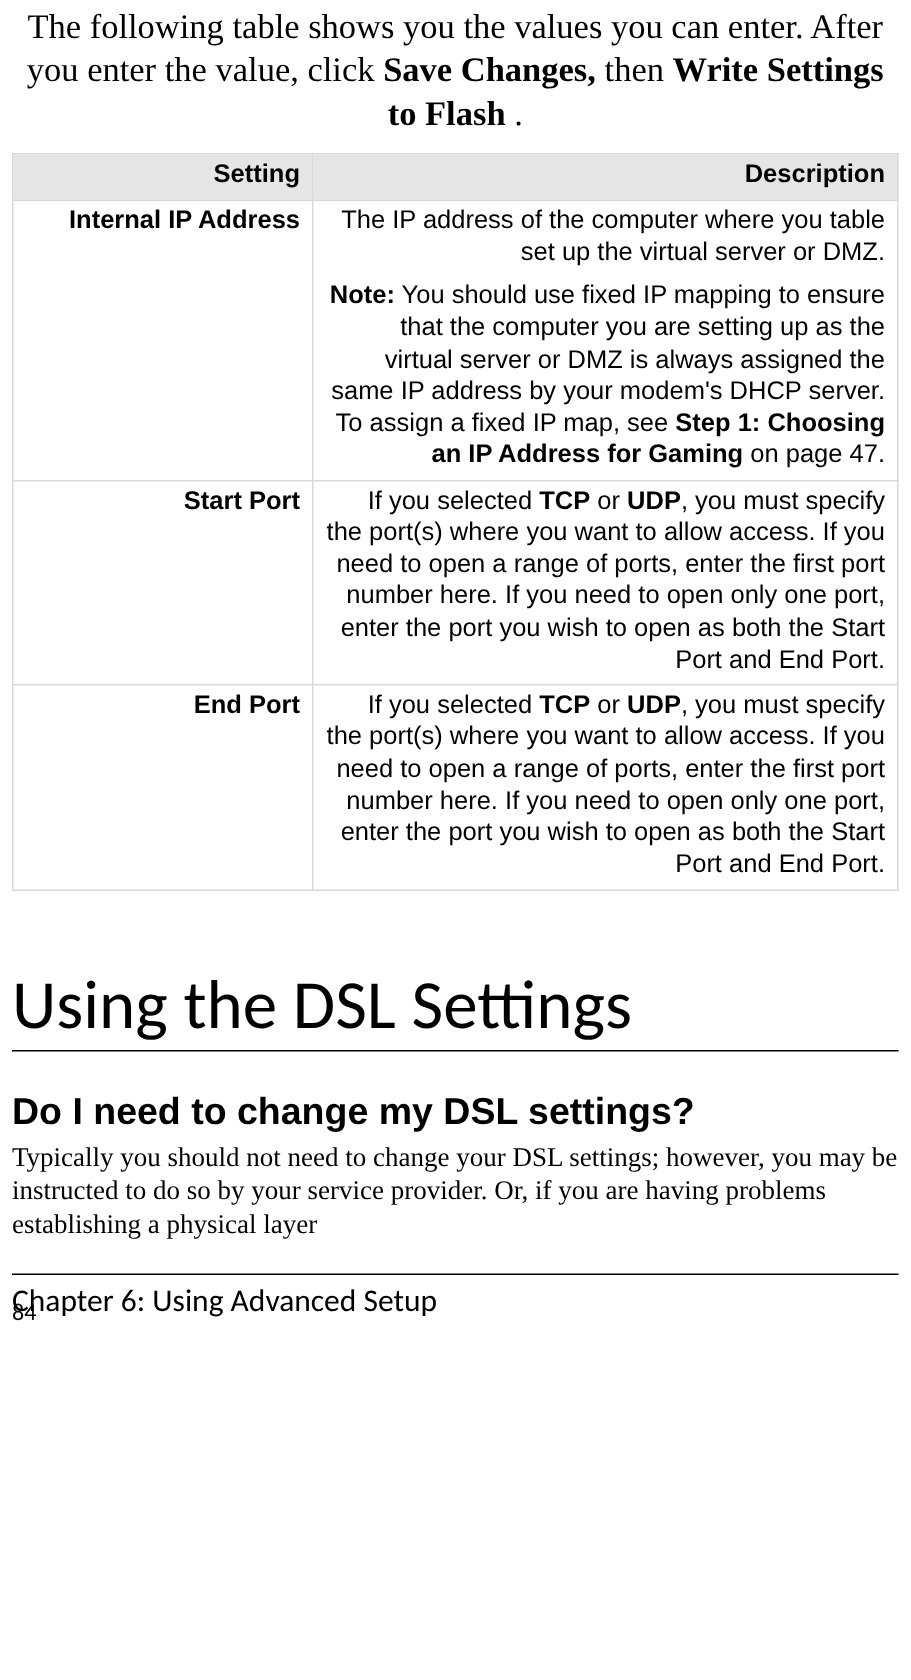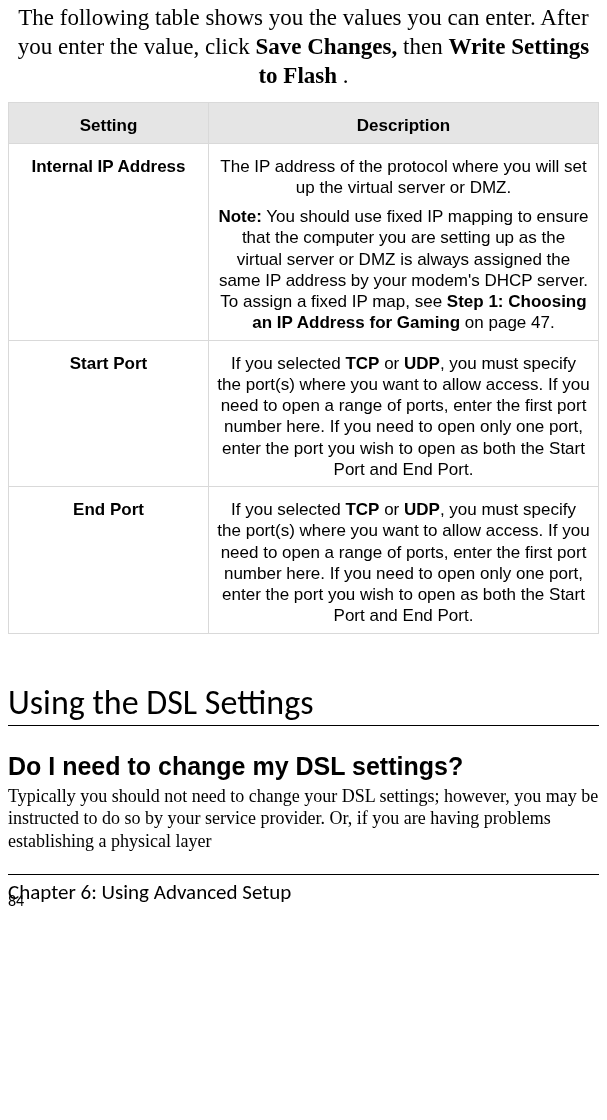--- a/index.html
+++ b/index.html
@@ -26,40 +26,40 @@
   }
   .intro .bold { font-weight: bold; }
 
   table.settings {
     border-collapse: collapse;
     width: 100%;
     table-layout: fixed;
   }
   table.settings th, table.settings td {
     border: 1px solid #d9d9d9;
-    padding: 12px 8px 6px 8px;
+    padding: 2px 8px 6px 8px;
     vertical-align: top;
-    text-align: center;
+    text-align: right;
     font-size: 17px;
     line-height: 1.25;
   }
   table.settings th {
     background: #e5e5e5;
     font-weight: bold;
   }
   table.settings col.c1 { width: 200px; }
   table.settings .setting-name { font-weight: bold; }
   .desc p { margin: 0 0 8px 0; }
   .desc p:last-child { margin-bottom: 0; }
   .note-label { font-weight: bold; }
   .inline-bold { font-weight: bold; }
 
   h1.section-heading {
     font-family: Calibri, "Segoe UI", Arial, sans-serif;
-    font-size: 34px;
+    font-size: 46px;
     font-weight: 400;
     margin: 48px 0 0 0;
     padding-bottom: 2px;
     border-bottom: 1px solid #000;
   }
 
   h2.subheading {
     font-family: Arial, Helvetica, sans-serif;
     font-size: 25px;
     font-weight: bold;
@@ -116,21 +116,21 @@
   <thead>
     <tr>
       <th>Setting</th>
       <th>Description</th>
     </tr>
   </thead>
   <tbody>
     <tr>
       <td class="setting-name">Internal IP Address</td>
       <td class="desc">
-        <p>The IP address of the protocol where you will set up the virtual server or DMZ.</p>
+        <p>The IP address of the computer where you table set up the virtual server or DMZ.</p>
         <p>
           <span class="note-label">Note:</span><span> You should use fixed IP mapping to ensure that the computer you are setting up as the virtual server or DMZ is always assigned the same IP address by your modem's DHCP server. To assign a fixed IP map, see </span><span class="inline-bold">Step 1: Choosing an IP Address for Gaming</span><span> on page 47.</span>
         </p>
       </td>
     </tr>
     <tr>
       <td class="setting-name">Start Port</td>
       <td class="desc">
         <p>
           <span>If you selected </span><span class="inline-bold">TCP</span><span> or </span><span class="inline-bold">UDP</span><span>, you must specify the port(s) where you want to allow access. If you need to open a range of ports, enter the first port number here. If you need to open only one port, enter the port you wish to open as both the Start Port and End Port.</span>

